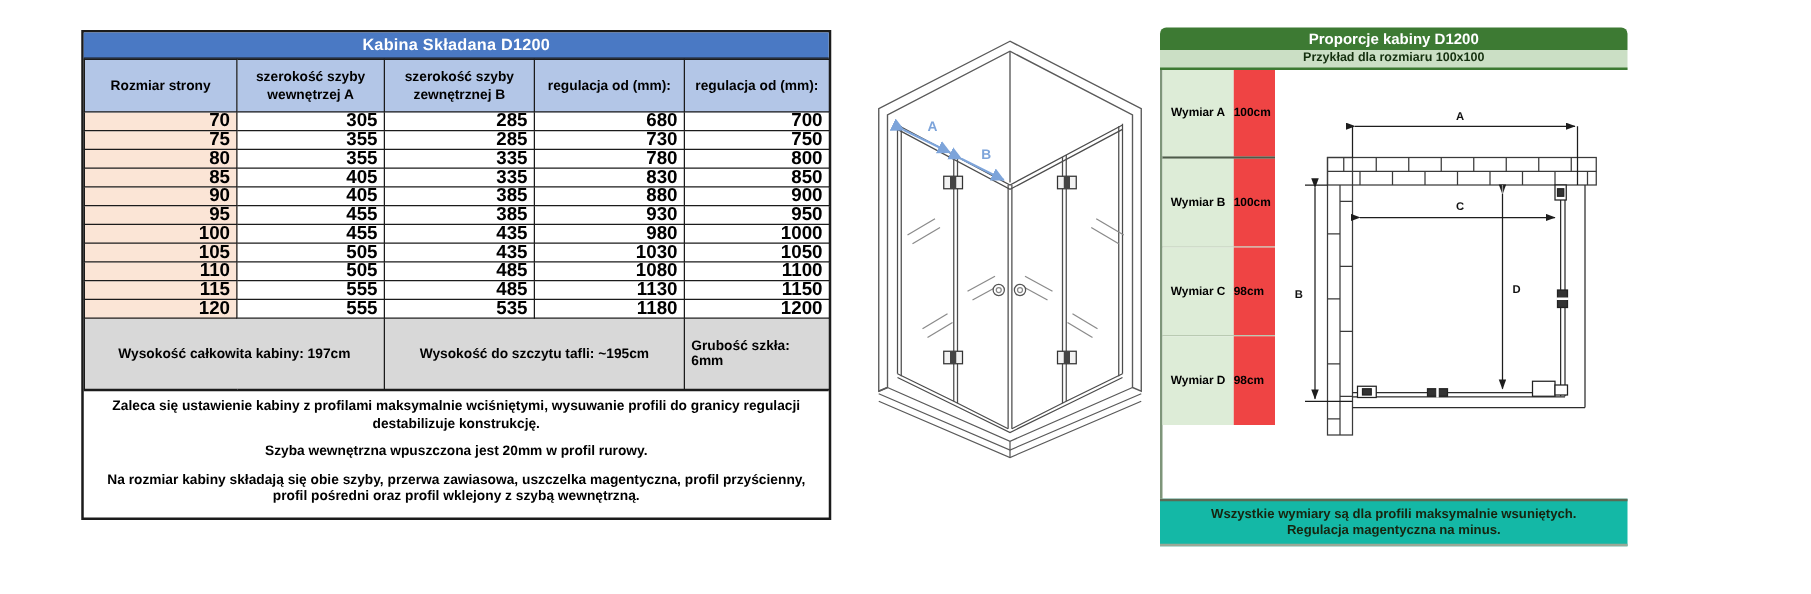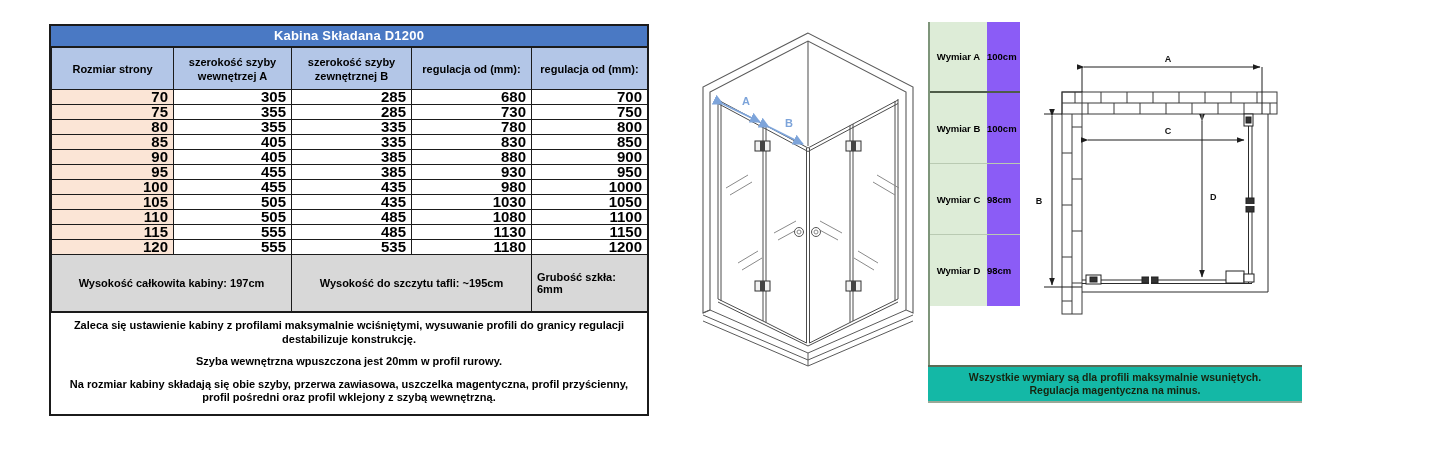--- a/index.html
+++ b/index.html
@@ -2,21 +2,21 @@
 <html><head>
 <meta charset="utf-8">
 <style>
   html,body { margin:0; padding:0; background:#ffffff; }
   .stage {
     position:relative; width:1449px; height:475px; background:#ffffff;
     font-family:"Liberation Sans", sans-serif; color:#000; overflow:hidden;
   }
 
   
-  .spec { position:absolute; left:49px; top:24px; width:600px; border:2px solid #1b1b1b; background:#fff; box-sizing:border-box; }
+  .spec { position:absolute; left:65px; top:24px; width:600px; border:2px solid #1b1b1b; background:#fff; box-sizing:border-box; }
   .tbl-title { background:#4a79c4; color:#fff; font-weight:bold; font-size:13px; text-align:center; height:20px; line-height:20px; border-bottom:1px solid #1b1b1b; letter-spacing:.2px; }
   table.spec-grid { border-collapse:collapse; table-layout:fixed; width:100%; }
   table.spec-grid col:nth-child(1){width:122px;}
   table.spec-grid col:nth-child(2){width:118px;}
   table.spec-grid col:nth-child(3){width:120px;}
   table.spec-grid col:nth-child(4){width:120px;}
   table.spec-grid col:nth-child(5){width:116px;}
   table.spec-grid th { background:#b3c6e7; font-size:11px; font-weight:bold; height:41px; border:1px solid #1b1b1b; text-align:center; padding:0 8px; line-height:14px; }
   table.spec-grid td.num { font-size:15px; font-weight:bold; text-align:right; padding:0 5px 0 0; height:14px; border:1px solid #1b1b1b; background:#fff; line-height:14px; }
   table.spec-grid td.size { background:#fbe5d6; }
@@ -28,21 +28,21 @@
   
   .panel { position:absolute; left:928px; top:22px; width:374px; }
   .panel-title { background:#3d7a33; color:#fff; font-weight:bold; font-size:12px; text-align:center; height:18px; line-height:18px; border-radius:5px 5px 0 0; }
   .panel-sub { background:#cbdfc5; color:#15300f; font-weight:bold; font-size:10px; text-align:center; height:14px; line-height:14px; border-bottom:2px solid #3d7a33; }
   .panel-body { position:relative; height:343px; border-left:2px solid #7e957a; }
   .dim-rows { position:absolute; left:0; top:0; width:90px; height:100%; }
   .dim-row { display:flex; height:71px; box-sizing:border-box; }
   .dim-row.sep-strong { border-bottom:2px solid #4e5c49; }
   .dim-row.sep-light { border-bottom:1px solid #b9cab2; }
   .dim-label { width:57px; background:#ddecd7; display:flex; align-items:center; justify-content:center; font-size:9.5px; font-weight:bold; }
-  .dim-value { width:33px; background:#8b5cf6; display:flex; align-items:center; justify-content:flex-start; font-size:9.5px; font-weight:bold; }
+  .dim-value { width:33px; background:#ef4444; display:flex; align-items:center; justify-content:flex-start; font-size:9.5px; font-weight:bold; }
   .plan-svg { position:absolute; left:90px; top:0; }
   .panel-note { background:#14b8a6; border-top:2px solid #5a6b55; border-bottom:2px solid #9aa897; padding:3px 0 4px; text-align:center; font-size:10.5px; font-weight:bold; color:#17240f; }
   .panel-note div { margin:1px 0; }
 
   
   .iso-svg { position:absolute; left:690px; top:25px; }
   svg text { font-family:"Liberation Sans", sans-serif; }
   .dimtext { font-size:9px; font-weight:bold; fill:#111; }
   .bluetext { font-size:11px; font-weight:bold; fill:#7da4da; }
 </style>
@@ -235,20 +235,22 @@
     </g>
     <g stroke="#7da4da" stroke-width="1.8">
       <line x1="33" y1="79" x2="70" y2="97" marker-start="url(#bArr)" marker-end="url(#bArr)"></line>
       <line x1="79" y1="102" x2="113" y2="119" marker-start="url(#bArr)" marker-end="url(#bArr)"></line>
     </g>
     <text class="bluetext" x="52" y="80">A</text>
     <text class="bluetext" x="95" y="102">B</text>
   </svg>
 
   <section class="panel">
+    <div class="panel-title">Proporcje kabiny D1200</div>
+    <div class="panel-sub">Przykład dla rozmiaru 100x100</div>
 
     <div class="panel-body">
       <div class="dim-rows">
           <div class="dim-row sep-strong">
             <div class="dim-label">Wymiar A</div>
             <div class="dim-value">100cm</div>
           </div>
           <div class="dim-row sep-light">
             <div class="dim-label">Wymiar B</div>
             <div class="dim-value">100cm</div>

